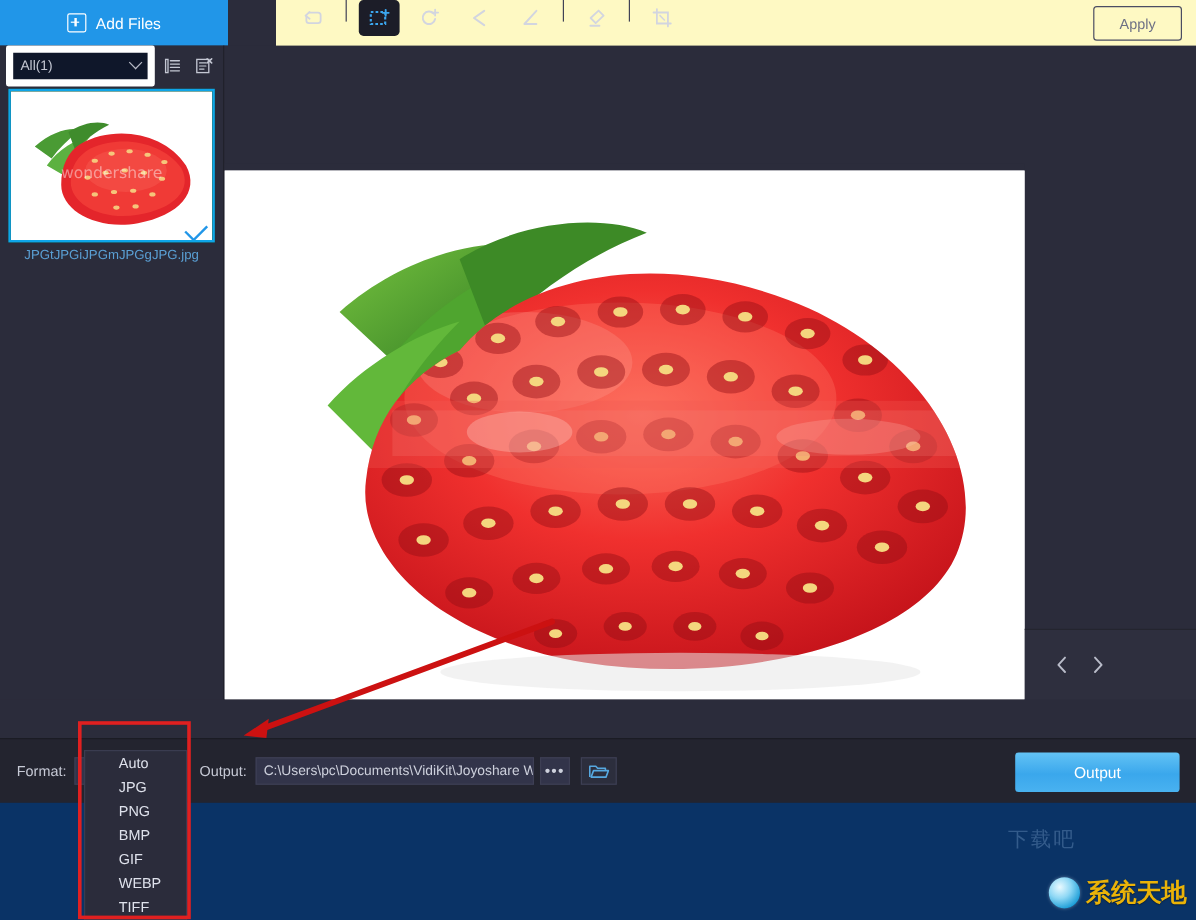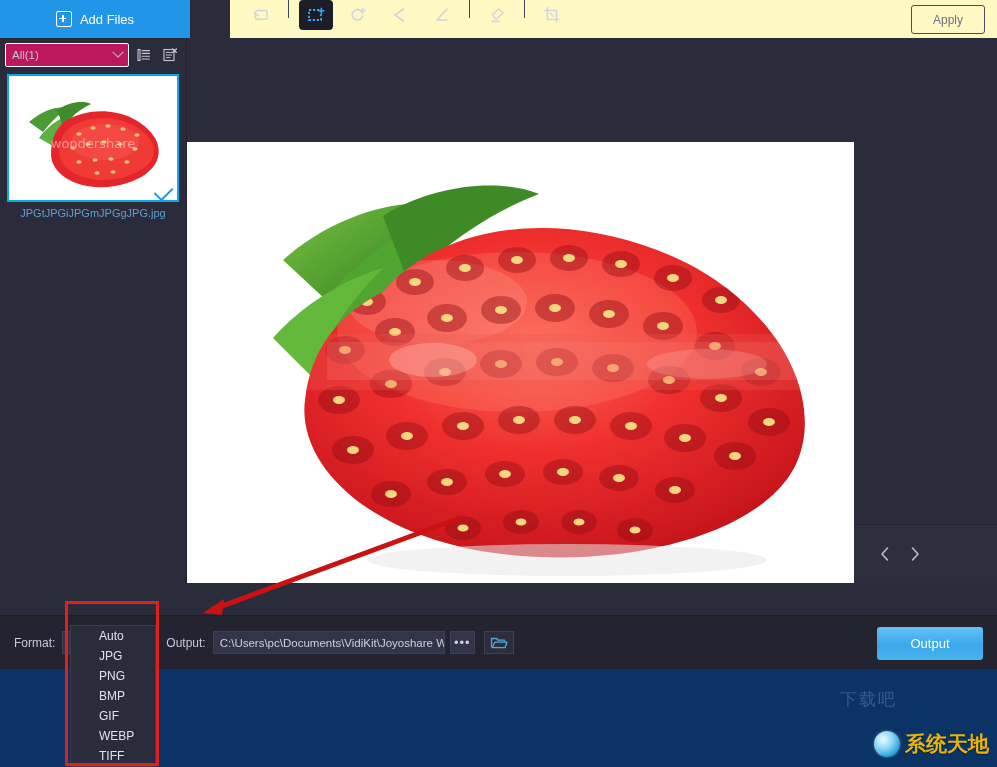--- a/index.html
+++ b/index.html
@@ -116,22 +116,22 @@
   .sidebar {
     width: 190px; background: #2b2c3b;
     border-right: 1px solid #1f2029;
     display: flex; flex-direction: column;
   }
   .filter-row {
     display: flex; align-items: center; height: 26px;
     margin: 4px 5px 0 5px;
   }
   .filter-select {
-    flex: 1; height: 22px; background: #be185d;
-    border: 1px solid #ffffff; border-radius: 2px;
+    flex: 1; height: 22px; background: #0f172a;
+    border: 6px solid #ffffff; border-radius: 2px;
     display: flex; align-items: center; padding: 0 6px;
     font-size: 11.5px; color: #c3c6d2;
     position: relative;
   }
   .chev-down {
     margin-left: auto; width: 7px; height: 7px;
     border-right: 1.3px solid #b7bac6; border-bottom: 1.3px solid #b7bac6;
     transform: rotate(45deg) translate(-2px,-2px);
   }
   .icon-btn-sm {
@@ -272,21 +272,21 @@
     color: #cdd0dc; font-size: 13px; letter-spacing: 1px; box-sizing: border-box;
   }
   .folder-btn {
     width: 30px; height: 23px; margin-left: 9px;
     border: 1px solid #3d3f54; background: #2c2e3d;
     display: flex; align-items: center; justify-content: center;
     box-sizing: border-box;
   }
   .output-btn {
     position: absolute; right: 14px; top: 11px;
-    width: 106px; height: 33px; border-radius: 3px;
+    width: 137px; height: 33px; border-radius: 3px;
     background: linear-gradient(180deg, #63c3f5 0%, #3aa7ec 55%, #49b2f0 100%);
     color: #fff; font-size: 13px;
     display: flex; align-items: center; justify-content: center;
   }
 
   
   .dropdown {
     position: absolute; left: 70px; top: 625px;
     width: 84px;
     background: #2b2c3b;

